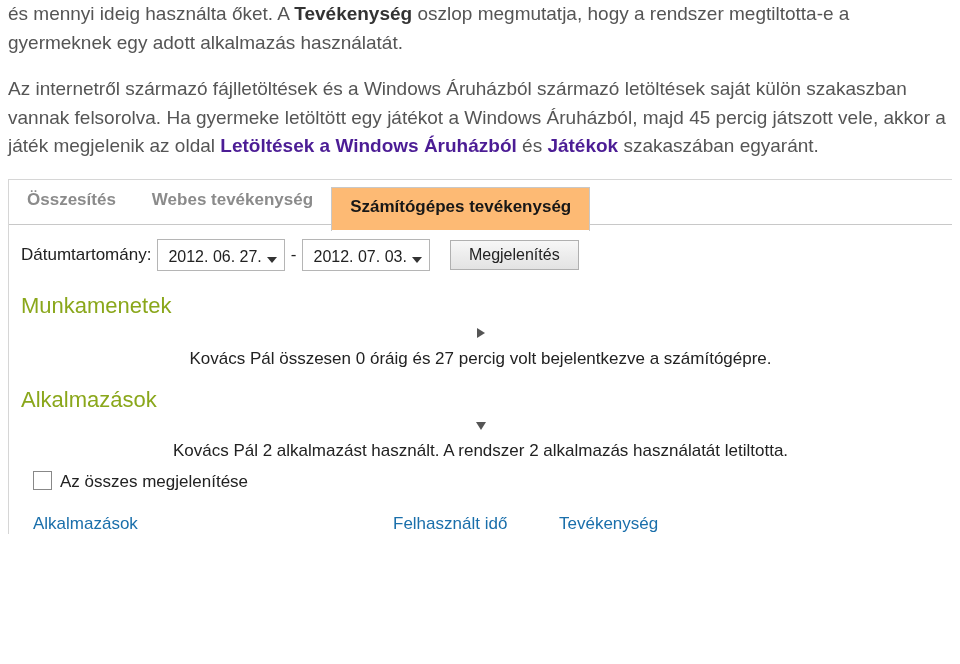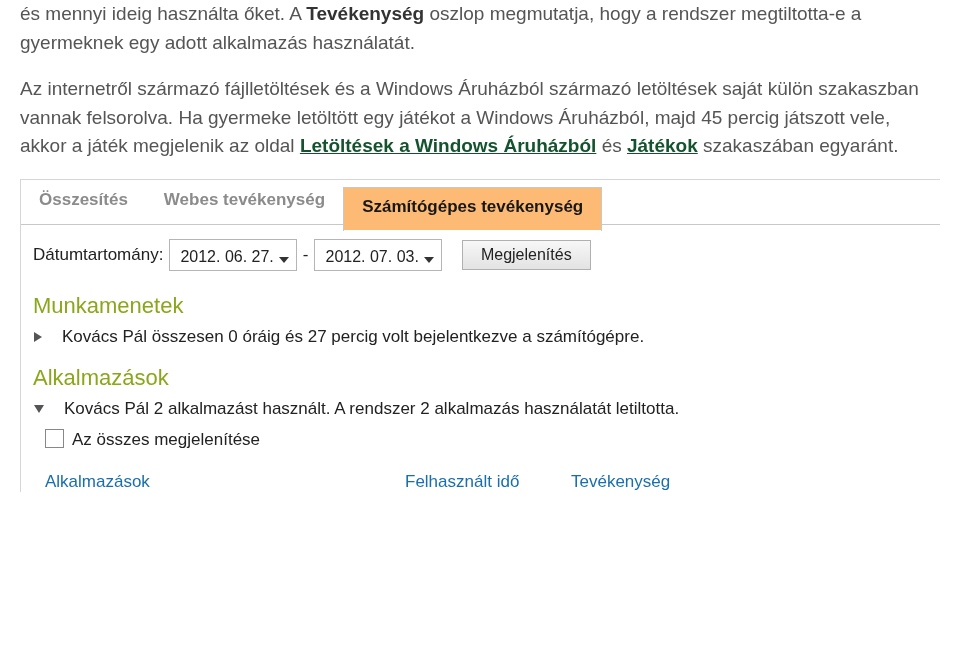--- a/index.html
+++ b/index.html
@@ -5,36 +5,35 @@
   body {
     margin: 0;
     padding: 0;
     font-family: "Segoe UI", "Segoe UI Light", Arial, sans-serif;
     font-size: 19px;
     color: #444;
     background: #fff;
     width: 960px;
   }
   .content {
-    padding: 0 20px;
+    padding: 0 8px;
   }
   p.doc {
     margin: 0 0 18px 0;
     line-height: 1.5;
     font-weight: 300;
     color: #555;
   }
   .doc strong {
     color: #333;
     font-weight: 700;
   }
   .doc .semi {
-    color: #14532d;
+    color: #4c1d95;
     font-weight: 600;
-    text-decoration: underline;
   }
 
   .shot {
     border: 1px solid #d6d6d6;
     border-right: none;
     border-bottom: none;
     margin: 4px 0 0 0;
     font-family: "Segoe UI", Arial, sans-serif;
   }
 
@@ -108,24 +107,25 @@
   .grnhdr {
     color: #8aa71b;
     font-size: 22px;
     font-weight: 400;
     margin: 4px 0 8px 0;
   }
 
   .row {
     display: flex;
     align-items: center;
-    gap: 19px;
+    gap: 10px;
     font-size: 17px;
     color: #222;
     margin: 2px 0 18px 0;
+    flex-direction: column;
   }
   .tri svg { display: block; }
 
   .cb {
     width: 17px;
     height: 17px;
     border: 1px solid #888;
     display: inline-block;
     margin-right: 8px;
     vertical-align: -3px;

